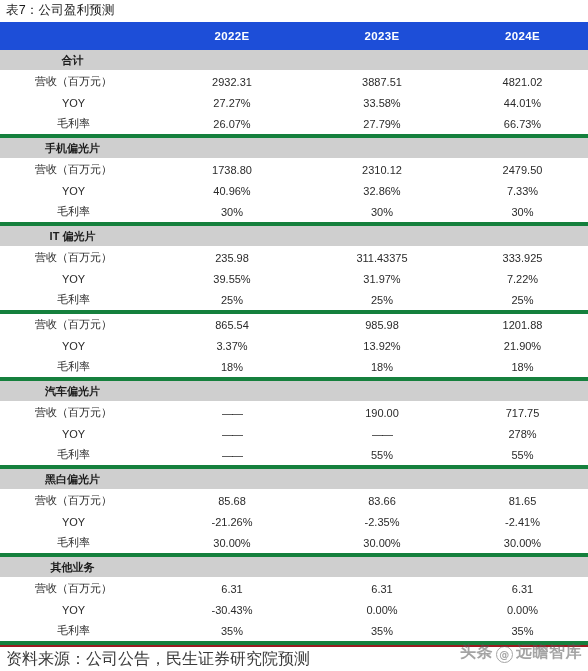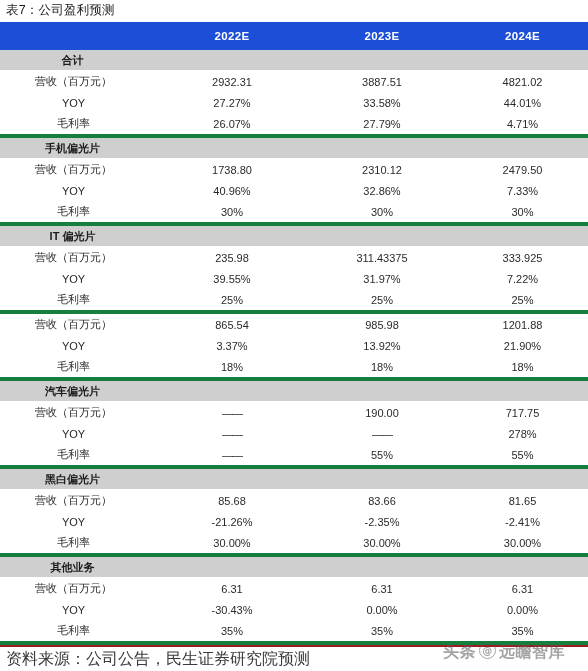--- a/index.html
+++ b/index.html
@@ -97,24 +97,24 @@
   #source-note {
     font-size: 16px;
     color: #3a3a3a;
     padding: 5px 0 0 6px;
     line-height: 14px;
   }
 
   
   #watermark {
     position: absolute;
-    right: 23px;
+    right: 6px;
     bottom: 8px;
     display: flex;
-    align-items: flex-start;
+    align-items: flex-end;
     gap: 3px;
     font-size: 16px;
     font-weight: bold;
     color: #5a5a5a;
     opacity: 0.55;
     pointer-events: none;
     letter-spacing: 0.5px;
     font-family: "DejaVu Sans", "Liberation Sans", sans-serif;
     margin-top: 22px;
   }
@@ -163,21 +163,21 @@
       <tr class="data-row">
         <td class="row-label">YOY</td>
         <td>27.27%</td>
         <td>33.58%</td>
         <td>44.01%</td>
       </tr>
       <tr class="data-row last-of-group">
         <td class="row-label">毛利率</td>
         <td>26.07%</td>
         <td>27.79%</td>
-        <td>4.71%</td>
+        <td>66.73%</td>
       </tr>
       <tr class="group-row">
         <td class="group-label">手机偏光片</td>
         <td colspan="3"></td>
       </tr>
       <tr class="data-row">
         <td class="row-label">营收（百万元）</td>
         <td>1738.80</td>
         <td>2310.12</td>
         <td>2479.50</td>

